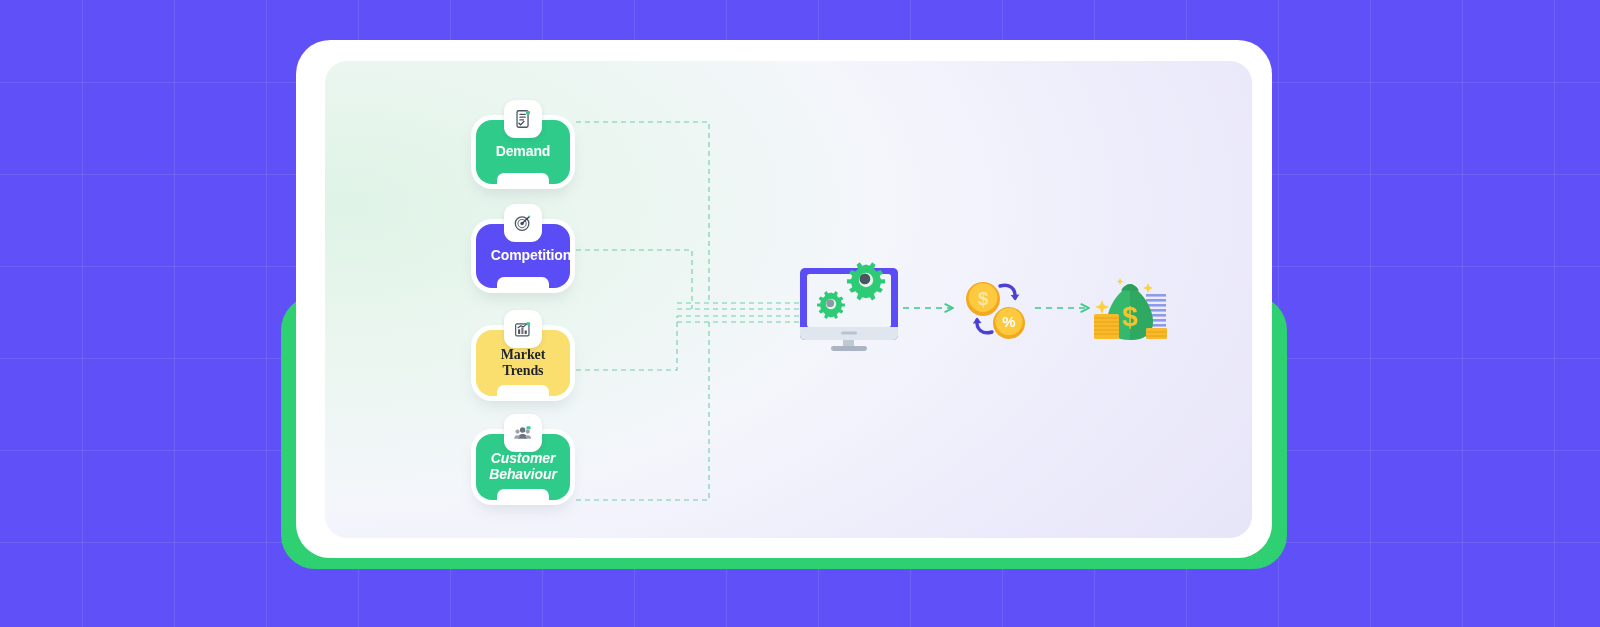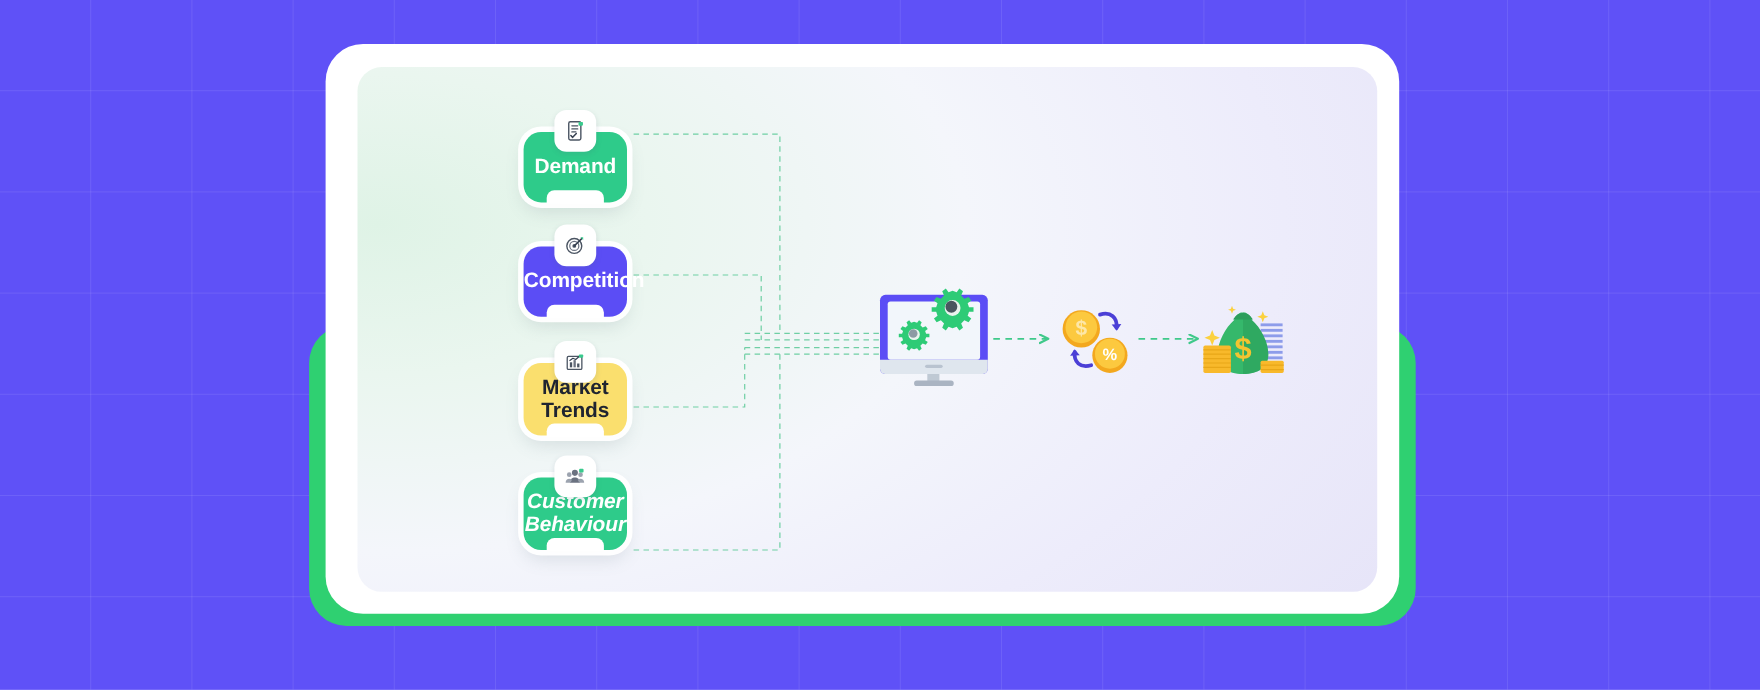--- a/index.html
+++ b/index.html
@@ -58,21 +58,21 @@
     width:94px;
     border-radius:16px;
     display:flex;
     align-items:center;
     justify-content:center;
     text-align:center;
     box-shadow: 0 0 0 5px rgba(255,255,255,0.96), 0 8px 16px rgba(90,110,120,0.18);
     z-index:5;
   }
   .factor-label {
-    font-size:19px;
+    font-size:14px;
     font-weight:bold;
     line-height:1.12;
     letter-spacing:-0.1px;
     padding:0 4px;
   }
   .card-notch {
     position:absolute;
     left:50%; bottom:-1px; transform:translateX(-50%);
     width:52px; height:12px;
     background:#ffffff;
@@ -86,21 +86,21 @@
     border-radius:11px;
     display:flex; align-items:center; justify-content:center;
     box-shadow: 0 2px 5px rgba(80,100,120,0.14);
   }
 
   #card-demand   { left:476px; top:120px; height:64px; background:#2ecb8a; }
   #card-demand .factor-label { color:#ffffff; }
   #card-competition { left:476px; top:224px; height:64px; background:#5b4df5; }
   #card-competition .factor-label { color:#ffffff;padding-left:20px; }
   #card-trends   { left:476px; top:330px; height:66px; background:#fadf6e; }
-  #card-trends .factor-label { color:#1f2430; }
+  #card-trends .factor-label { color:#1f2430;font-family:Liberation Serif, serif; }
   #card-behaviour{ left:476px; top:434px; height:66px; background:#2ecb8a;font-style:italic; }
   #card-behaviour .factor-label { color:#ffffff; }
 
   
   .illus { position:absolute; z-index:4; }
   #monitor-illus { left:795px; top:258px; }
   #coins-illus   { left:958px; top:272px; }
   #moneybag-illus{ left:1092px; top:272px; }
 </style>
 </head>

